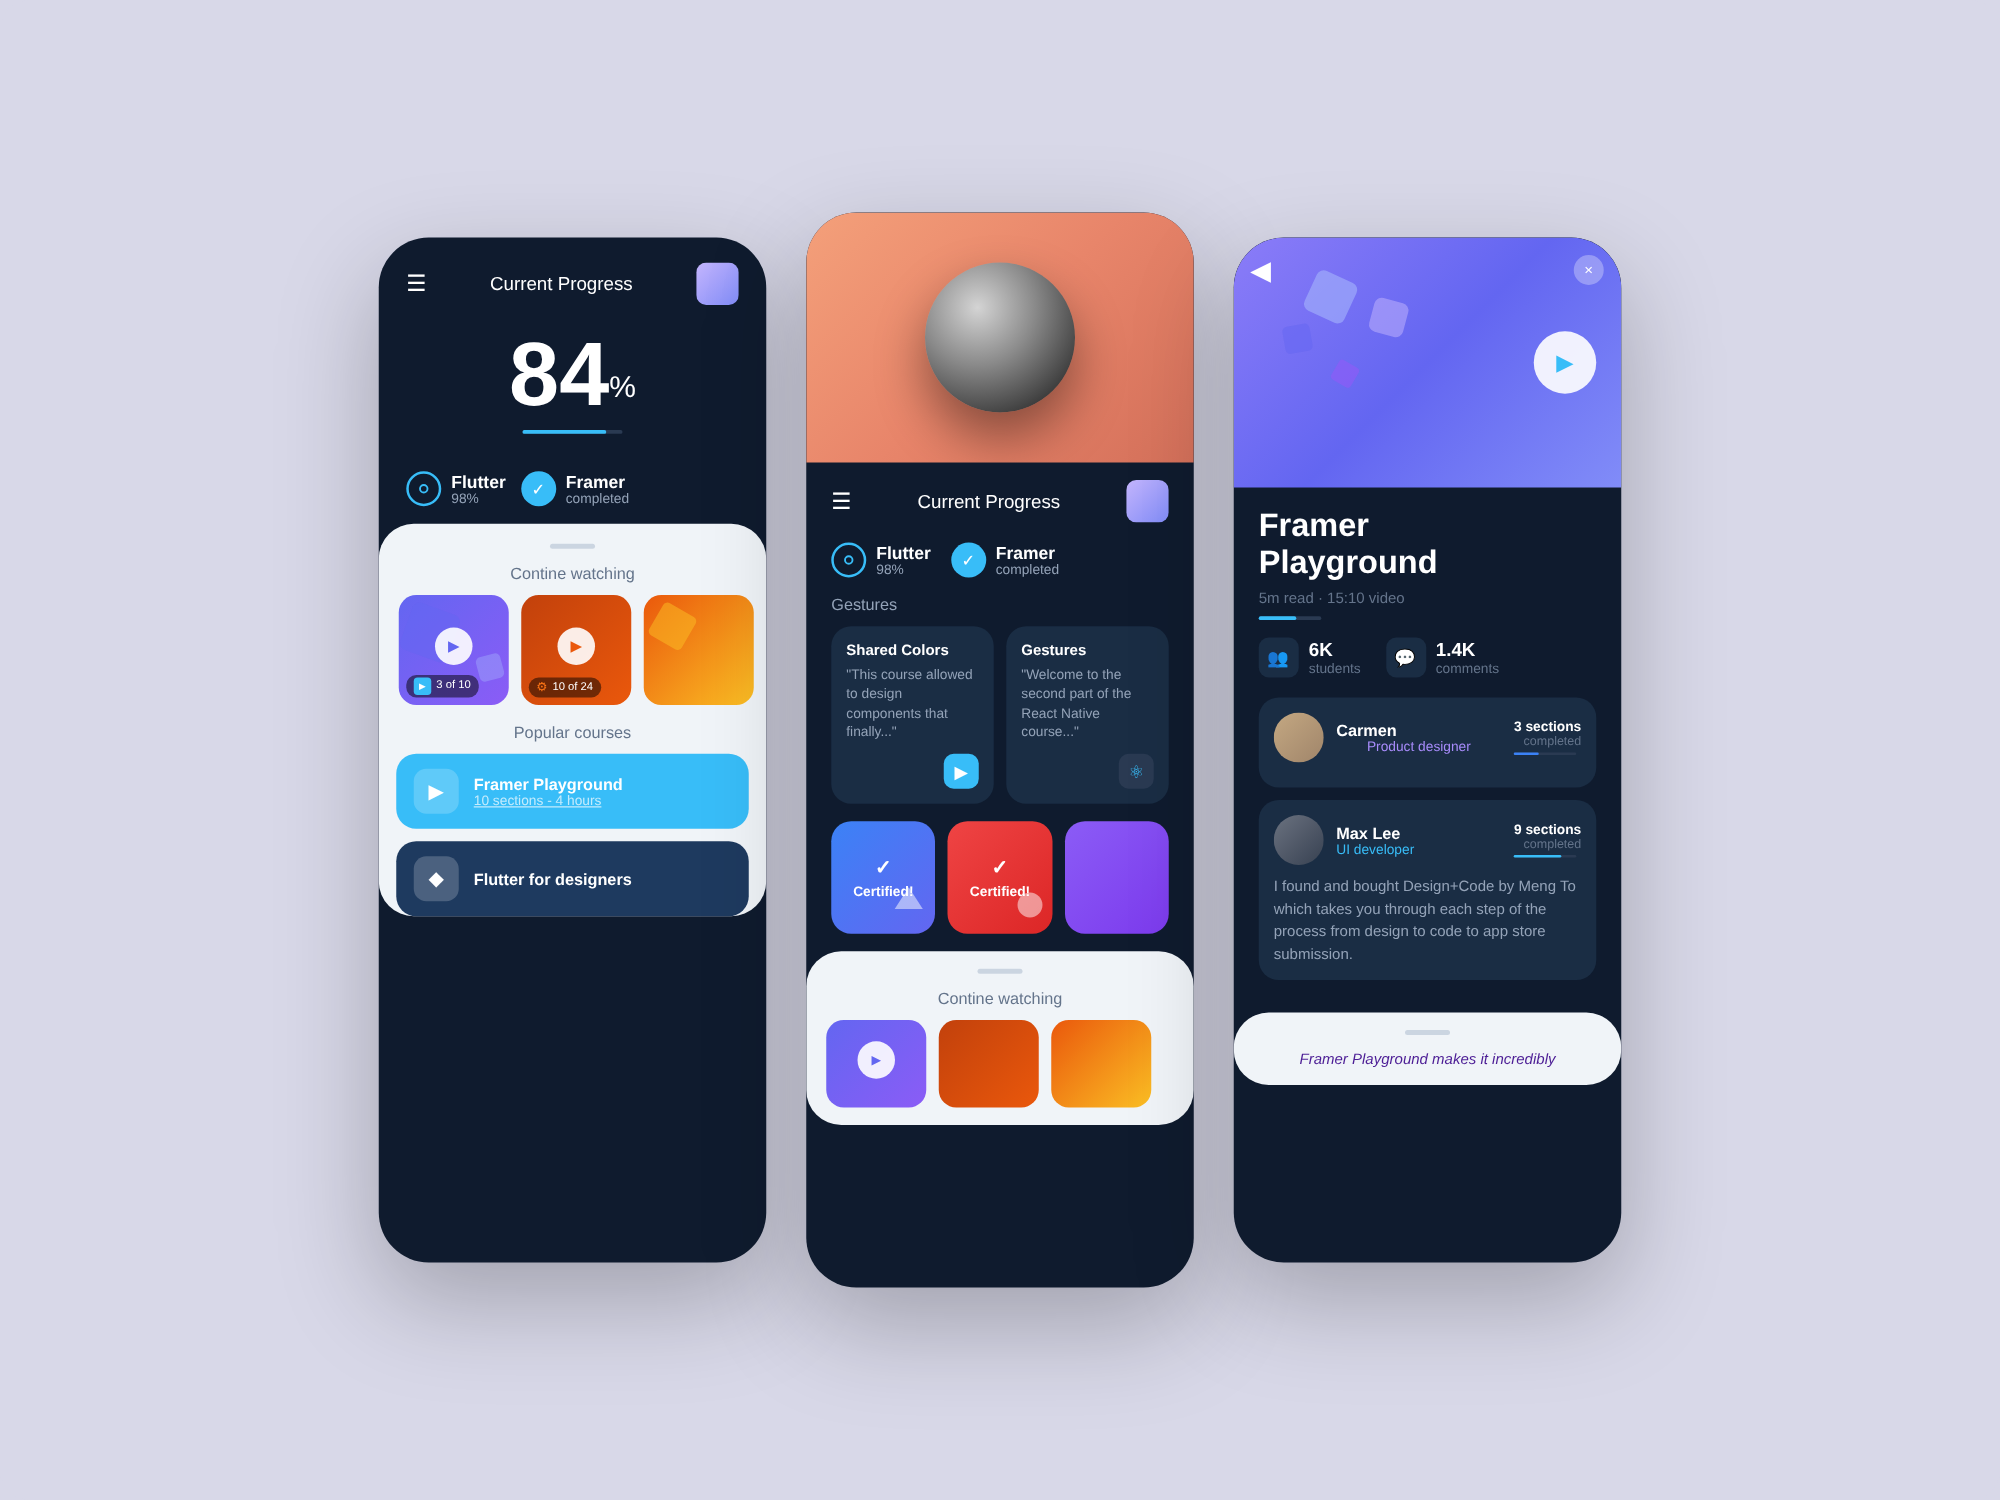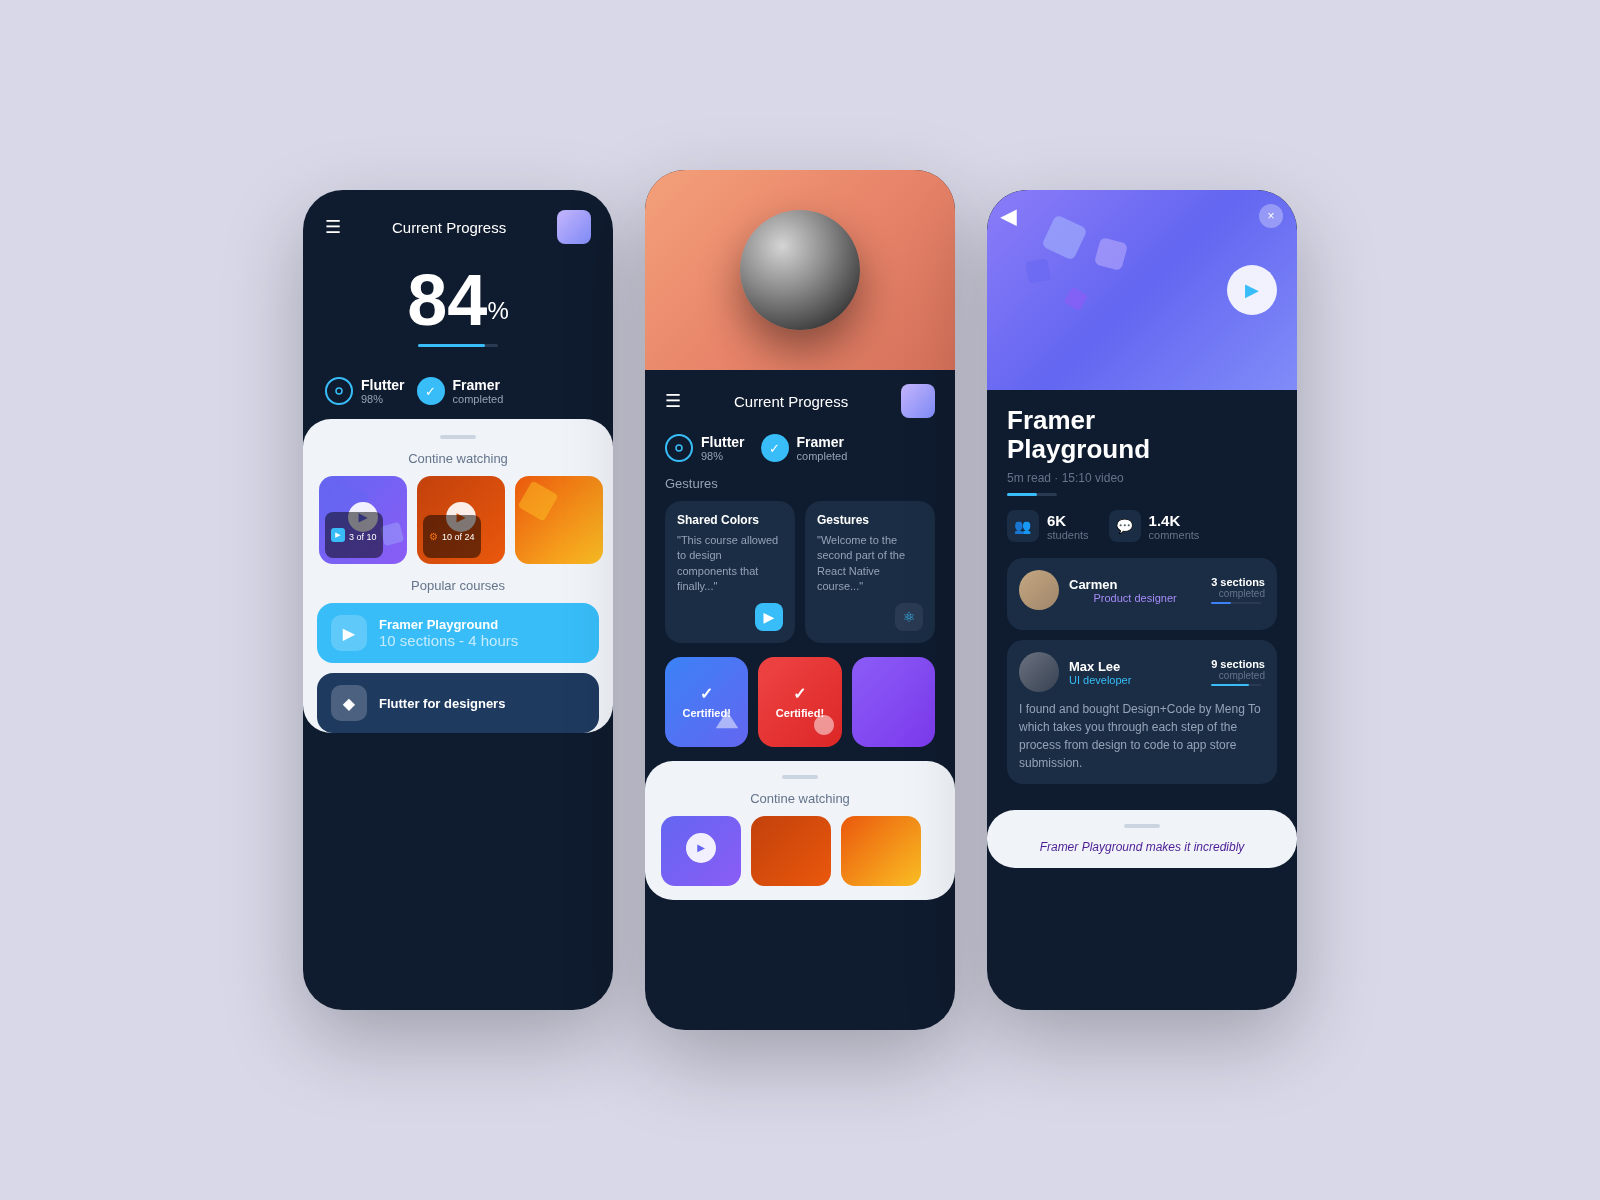--- a/index.html
+++ b/index.html
@@ -153,22 +153,22 @@
       border-radius: 50%;
       background: rgba(255,255,255,0.9);
       display: flex; align-items: center; justify-content: center;
       font-size: 12px; color: #6366f1;
     }
     .thumb-badge {
       position: absolute;
       bottom: 6px; left: 6px;
       background: rgba(0,0,0,0.5);
       border-radius: 8px;
-      padding: 16px 6px;
-      display: flex; align-items: flex-end; gap: 4px;
+      padding: 2px 6px;
+      display: flex; align-items: flex-start; gap: 4px;
     }
     .thumb-badge-icon {
       width: 14px; height: 14px;
       background: #38bdf8;
       border-radius: 3px;
       display: flex; align-items: center; justify-content: center;
     }
     .thumb-badge-text { color: #fff; font-size: 9px; }
     .thumb-badge-gear { font-size: 10px; color: #f97316; }
     .popular-label {
@@ -186,21 +186,21 @@
     .popular-item-active { background: #38bdf8; }
     .popular-item-secondary { background: #1e3a5f; }
     .popular-icon-box {
       width: 36px; height: 36px;
       border-radius: 10px;
       background: rgba(255,255,255,0.2);
       display: flex; align-items: center; justify-content: center;
       font-size: 16px; color: #fff;
     }
     .popular-info .title { color: #fff; font-weight: 700; font-size: 13px; }
-    .popular-info .meta { color: rgba(255,255,255,0.7); font-size: 15px; }
+    .popular-info .meta { color: rgba(255,255,255,0.7); font-size: 11px; text-decoration: underline; }
 
     
     .phone2 {
       background: #0f1b2e;
       height: 860px;
       position: relative;
     }
     .phone2-top-image {
       width: 100%;
       height: 200px;

